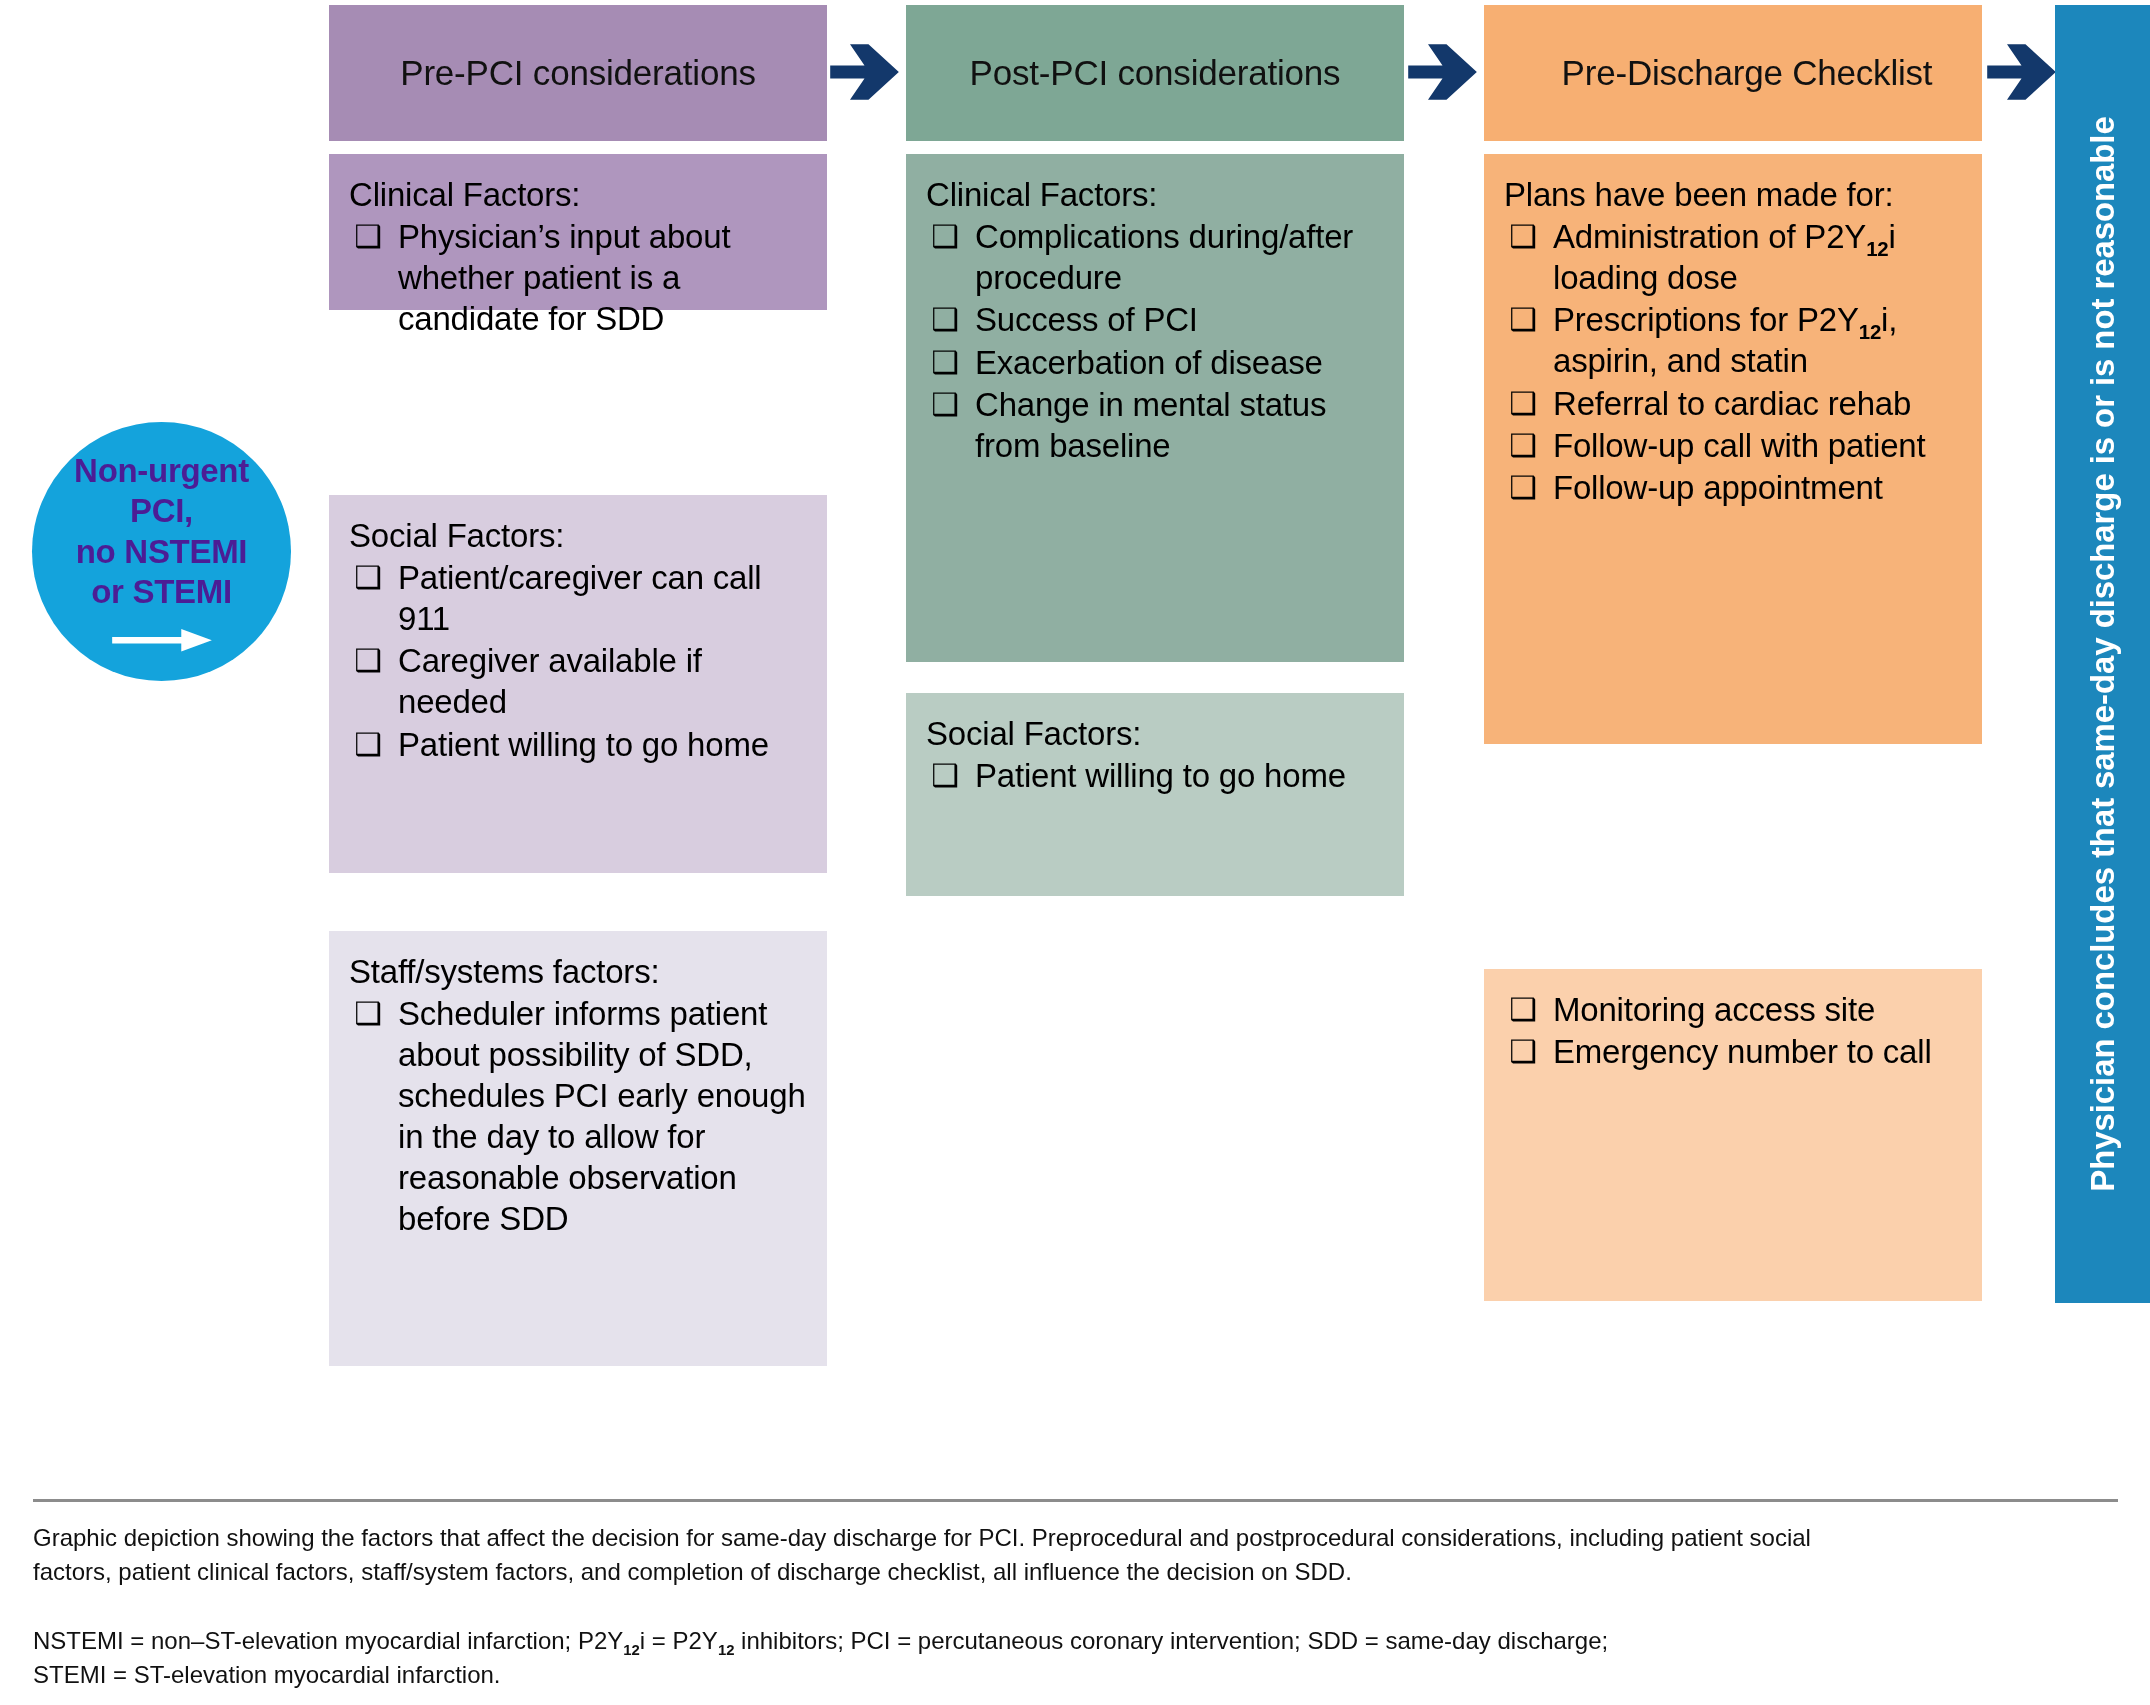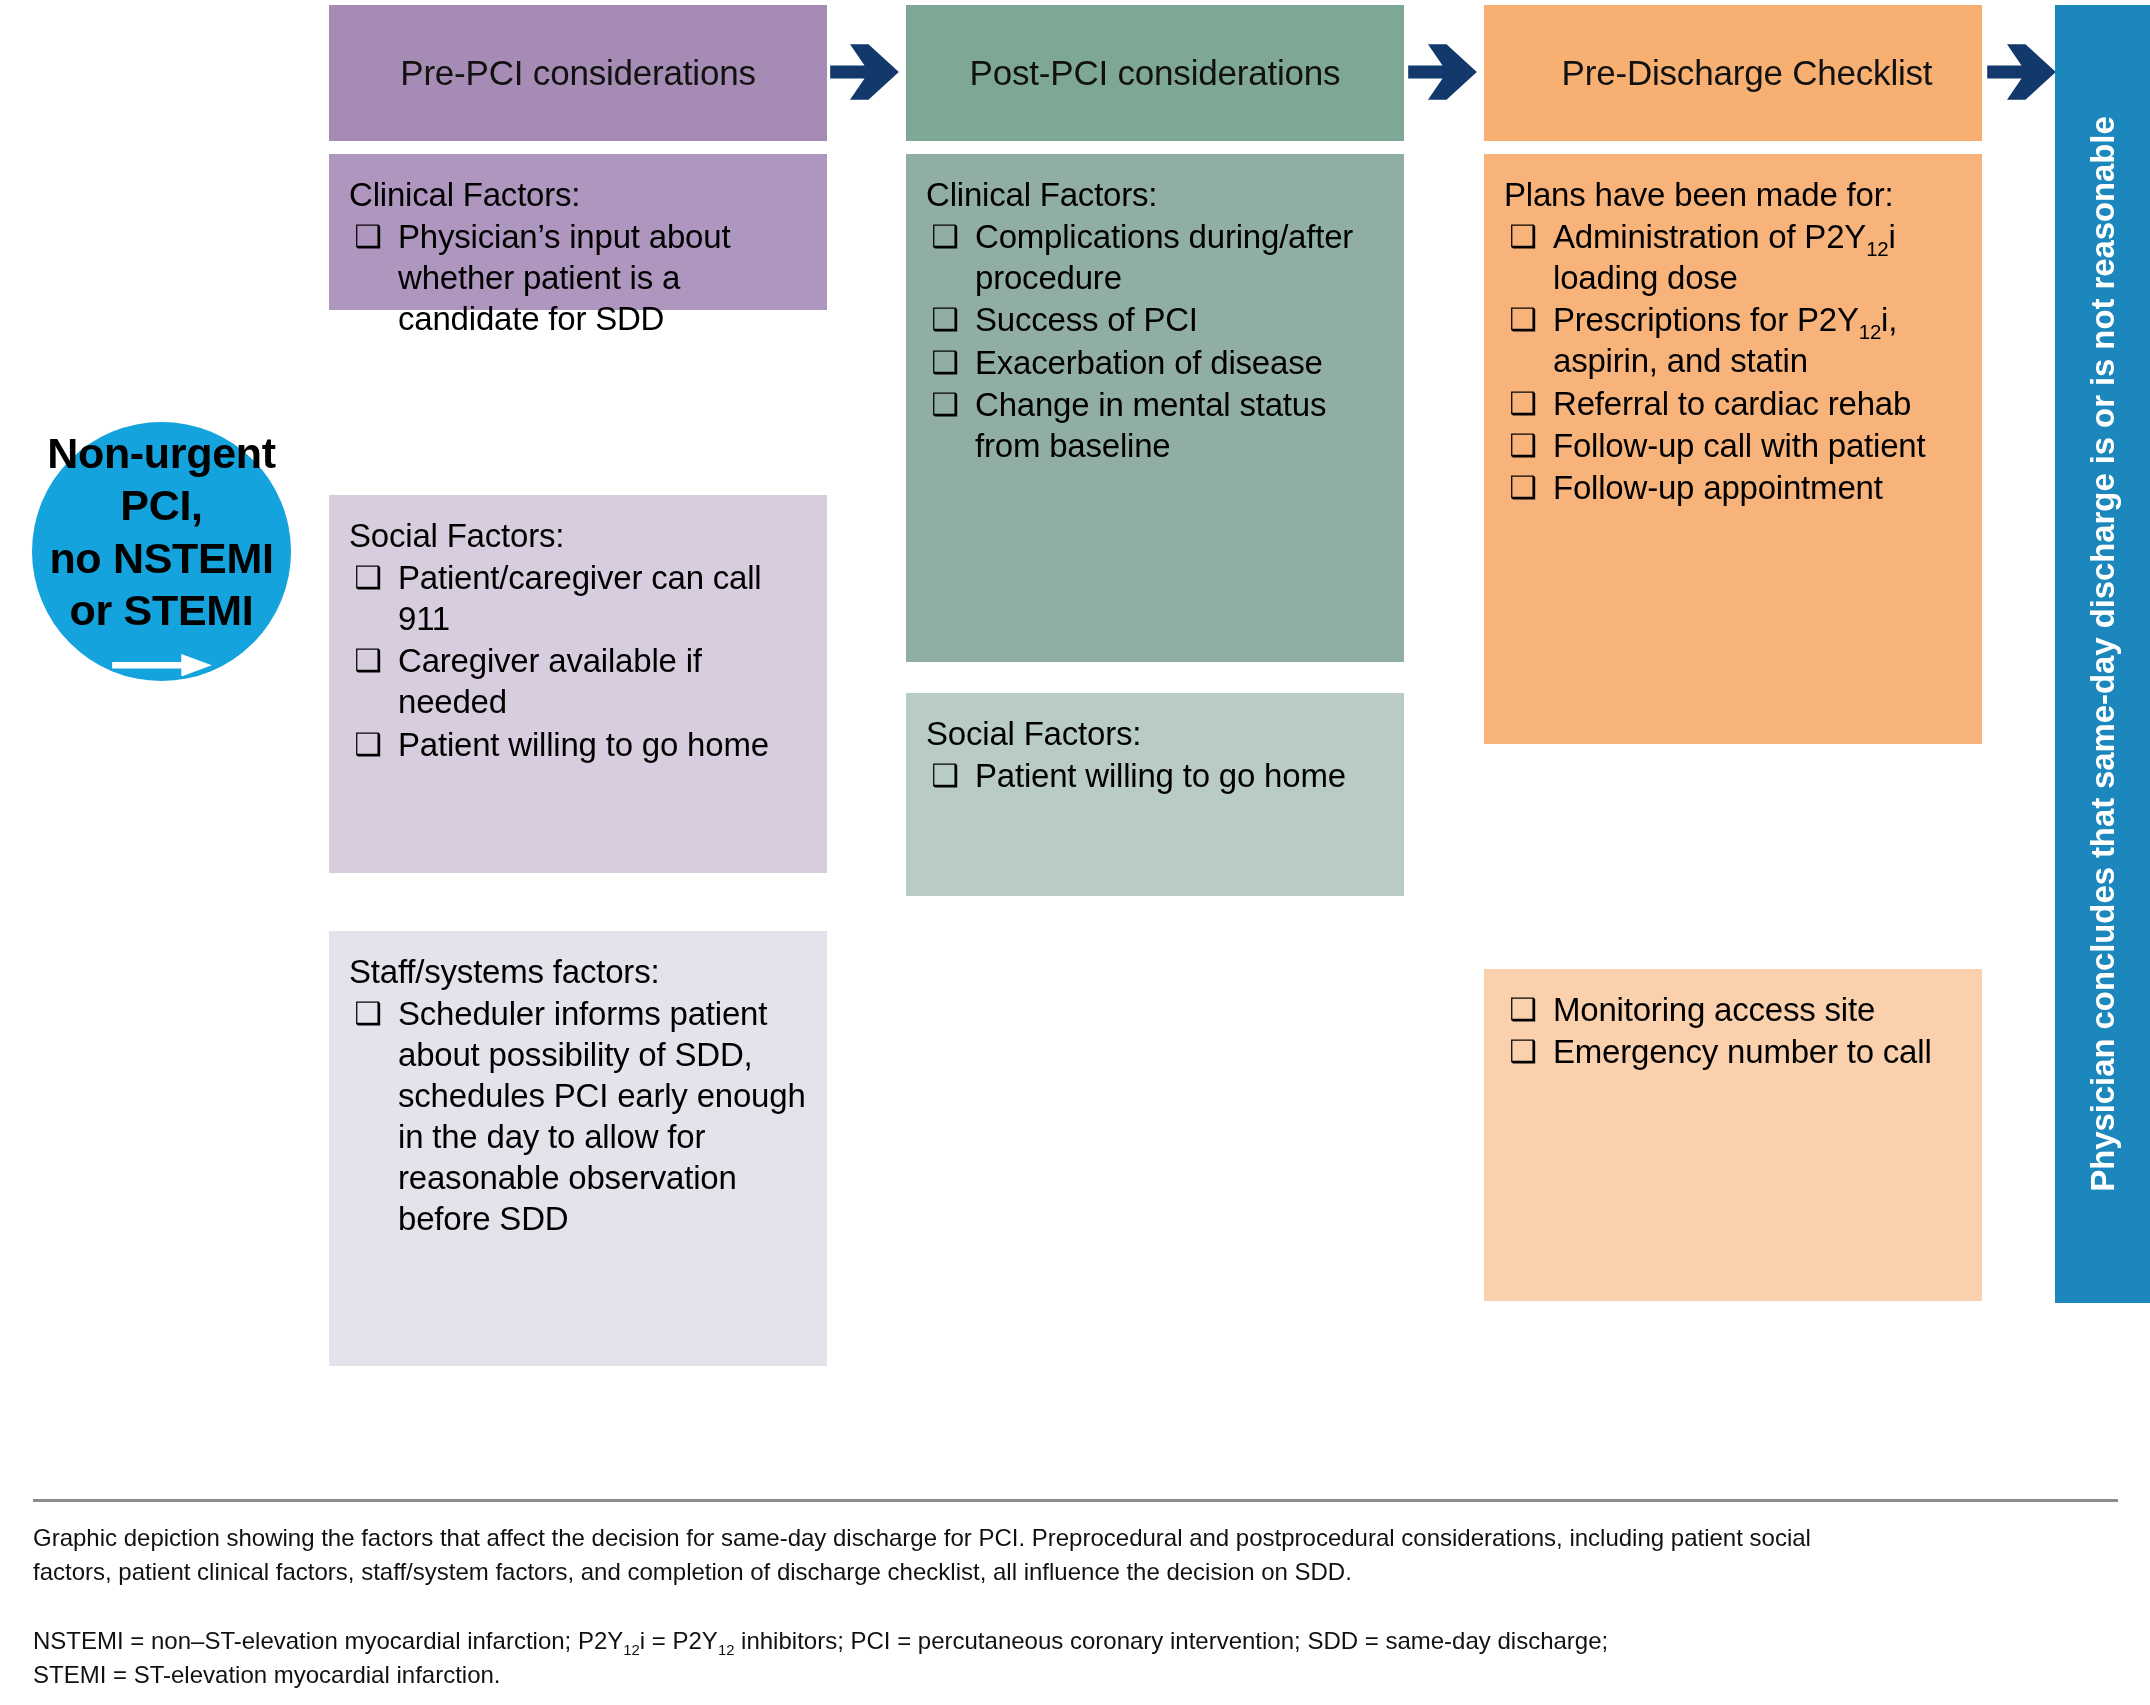--- a/index.html
+++ b/index.html
@@ -22,27 +22,27 @@
     width: 2151px; height: 1461px;
   }
 
   
   .entry-circle {
     position: absolute;
     left: 32px; top: 422px;
     width: 259px; height: 259px;
     border-radius: 50%;
     background: #14A3DC;
-    color: #000000;
+    color: #4c1d95;
     display: flex;
     flex-direction: column;
     align-items: center;
     justify-content: center;
     text-align: center;
-    font-size: 43px;
+    font-size: 33px;
     font-weight: 700;
     line-height: 1.22;
     letter-spacing: -0.3px;
   }
   .entry-circle .entry-line { display: block; }
   .entry-arrow {
     position: relative;
     margin-top: 17.3px;
     width: 100px; height: 22.6px;
   }
@@ -99,21 +99,21 @@
     margin: 0 0 1.3px 0;
     letter-spacing: -0.2px;
   }
   ul.checklist li .cb {
     position: absolute;
     left: 5.3px;
     top: 0px;
     font-size: 31px;
     line-height: 1.28;
   }
-  sub { font-size: 0.62em; line-height: 0; }
+  sub { font-size: 0.62em; line-height: 0; font-weight: bold; }
 
   
   .c1-clinical { left: 329px;  top: 154px;  width: 498px; height: 156px; background: #AF96BE; }
   .c1-social   { left: 329px;  top: 495px;  width: 498px; height: 378px; background: #D8CDDF; }
   .c1-staff    { left: 329px;  top: 931px; width: 498px; height: 435px; background: #E5E2EC; }
 
   
   .c2-clinical { left: 906px; top: 154px;  width: 498px; height: 508px; background: #90AFA2; }
   .c2-social   { left: 906px; top: 693px; width: 498px; height: 203px; background: #B9CCC3; }
 

